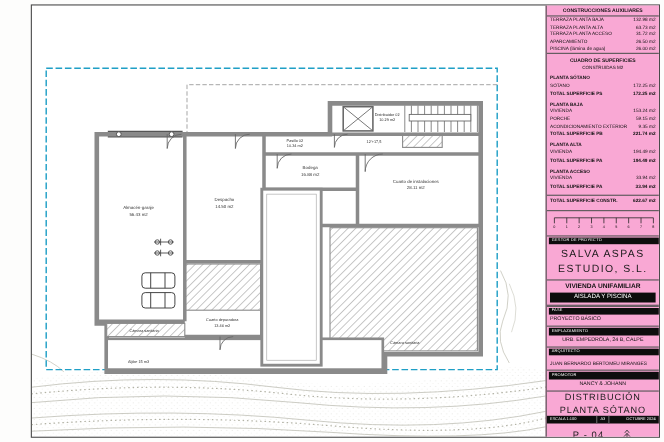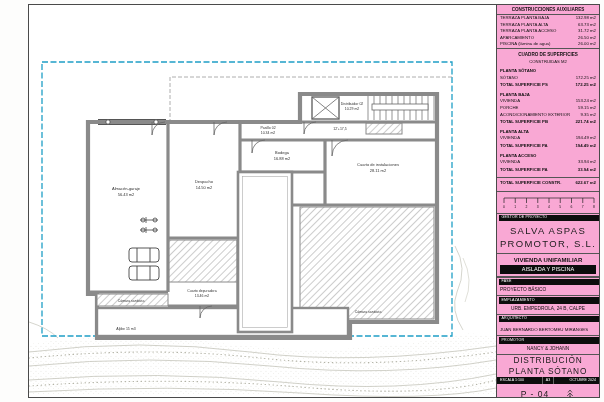--- a/index.html
+++ b/index.html
@@ -249,21 +249,21 @@
           <text class="tick-num" x="74.5" y="13.5">6</text>
           <text class="tick-num" x="85.75" y="13.5">7</text>
           <text class="tick-num" x="97" y="13.5">8</text>
         </svg>
       </div>
 
       <div class="studio-sect">
         <div class="chip">GESTOR DE PROYECTO</div>
         <div class="studio">
           <div>SALVA ASPAS</div>
-          <div>PROMOTOR, S.L.</div>
+          <div>ESTUDIO, S.L.</div>
         </div>
       </div>
 
       <div class="proj-box">
         <div class="proj1">VIVIENDA UNIFAMILIAR</div>
         <div class="proj2">AISLADA Y PISCINA</div>
       </div>
 
       <div class="field">
         <div class="chip">FASE</div>

